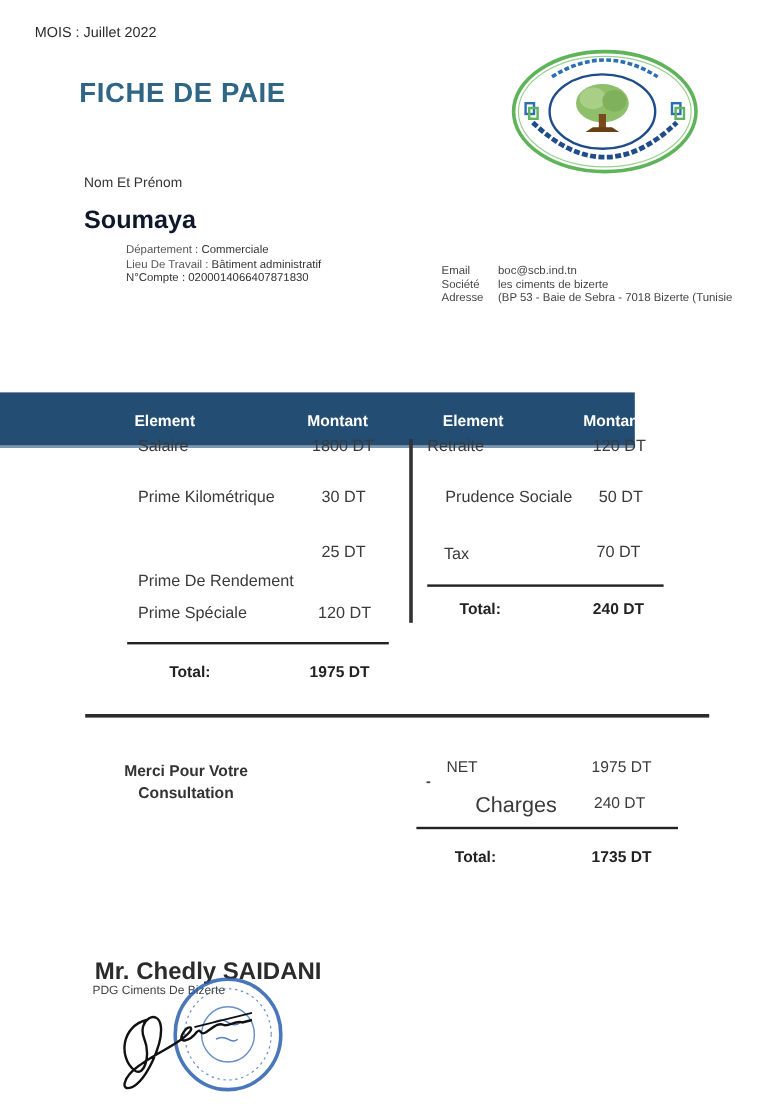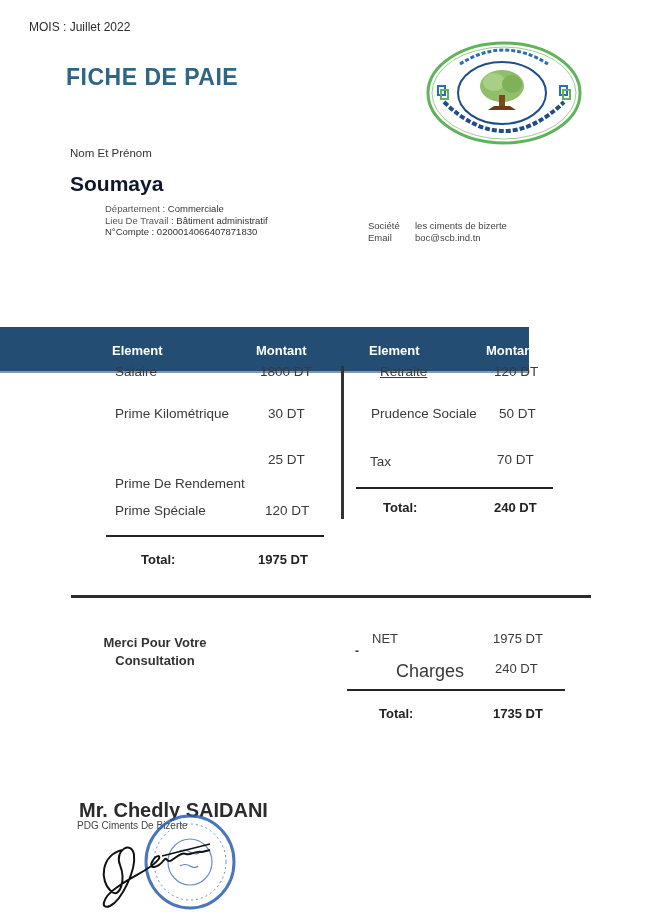--- a/index.html
+++ b/index.html
@@ -75,26 +75,30 @@
   <div class="row">
     <span>Lieu De Travail : </span><span class="v">Bâtiment administratif</span>
   </div>
   <div class="row">
     <span class="v">N°Compte : </span><span class="v">0200014066407871830</span>
   </div>
 </div>
 
 <div class="abs company">
   <div class="row">
+    <span class="k">Email</span>
+    <span>boc@scb.ind.tn</span>
+  </div>
+  <div class="row">
     <span class="k">Société</span>
     <span>les ciments de bizerte</span>
   </div>
   <div class="row">
-    <span class="k">Email</span>
-    <span>boc@scb.ind.tn</span>
+    <span class="k">Adresse</span>
+    <span>(BP 53 - Baie de Sebra - 7018 Bizerte (Tunisie</span>
   </div>
 </div>
 
 <div class="abs table-header">
   <span class="th" style="left:112px;">Element</span>
   <span class="th" style="left:256px;">Montant</span>
   <span class="th" style="left:369px;">Element</span>
   <span class="th" style="left:486px;">Montant</span>
 </div>
 
@@ -106,21 +110,21 @@
 <span class="cell" style="left:268px; top:452px;">25 DT</span>
 <span class="cell" style="left:115px; top:503px;">Prime Spéciale</span>
 <span class="cell" style="left:265px; top:503px;">120 DT</span>
 
 <div class="hline" style="left:106px; top:535px; width:218px; height:2px;"></div>
 <span class="cell bold" style="left:141px; top:552px;">Total:</span>
 <span class="cell bold" style="left:258px; top:552px;">1975 DT</span>
 
 <div class="vline" style="left:341px; top:366px; width:3px; height:153px;"></div>
 
-<span class="cell" style="left:380px; top:364px;text-decoration:underline;">Retraite</span>
+<span class="cell" style="left:356px; top:364px;">Retraite</span>
 <span class="cell" style="left:494px; top:364px;">120 DT</span>
 <span class="cell" style="left:371px; top:406px;">Prudence Sociale</span>
 <span class="cell" style="left:499px; top:406px;">50 DT</span>
 <span class="cell" style="left:370px; top:454px;">Tax</span>
 <span class="cell" style="left:497px; top:452px;">70 DT</span>
 
 <div class="hline" style="left:356px; top:487px; width:197px; height:2px;"></div>
 <span class="cell bold" style="left:383px; top:500px;">Total:</span>
 <span class="cell bold" style="left:494px; top:500px;">240 DT</span>
 

